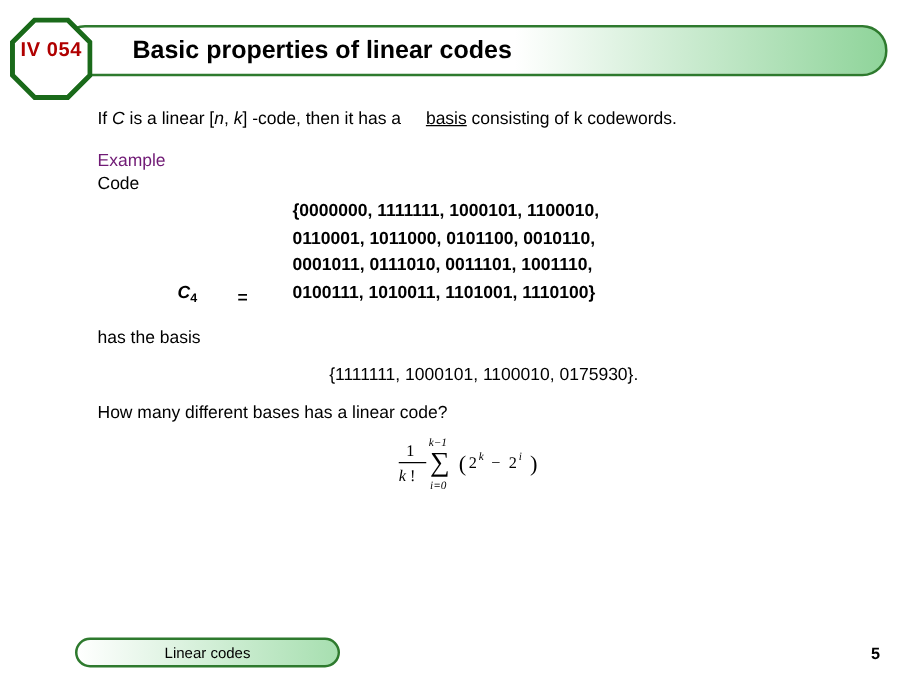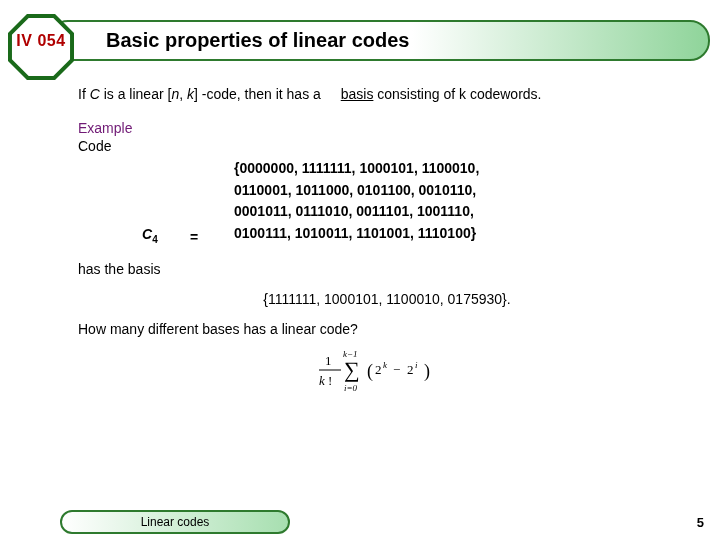--- a/index.html
+++ b/index.html
@@ -89,21 +89,21 @@
   .question { margin-top: 14px; text-align: left; font-size: 14px; }
   .theorem { margin-top: 18px; font-size: 14px; }
   .theorem .th-label { color: #b00000; }
   .formula { margin-top: 10px; display: flex; justify-content: center; }
   .formula svg { display: block; }
   .bases-word { margin-top: 8px; font-size: 14px; }
   .footer-chip {
     position: absolute;
     left: 60px;
     bottom: 6px;
-    width: 230px;
+    width: 212px;
     height: 24px;
     border: 2px solid #2e7a2e;
     border-radius: 12px;
     background: linear-gradient(to right, #ffffff 0%, #a7dfb0 100%);
     display: flex;
     align-items: center;
     justify-content: center;
     font-size: 12px;
     color: #000;
   }

